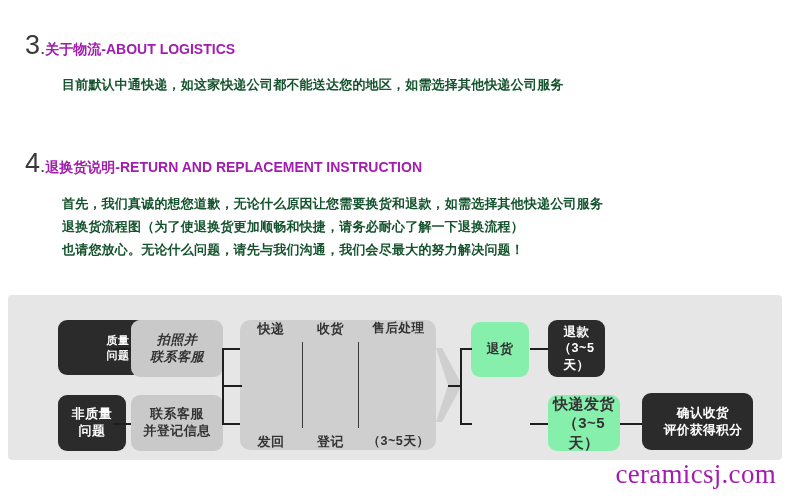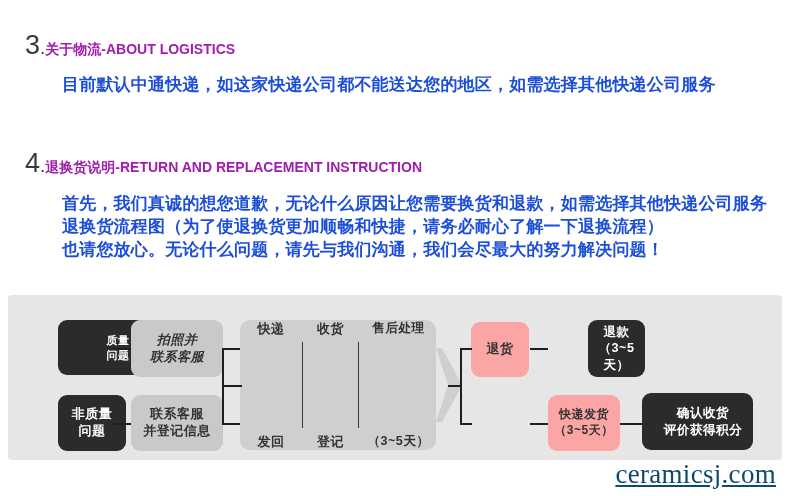--- a/index.html
+++ b/index.html
@@ -33,23 +33,23 @@
   .sec-title{
     font-size:14px;
     font-weight:700;
     color:#a21caf;
     letter-spacing:0px;
   }
 
   
   .para{
     position:absolute;
-    font-size:17px;
-    font-weight:700;
-    color:#1d4ed8;
+    font-size:13px;
+    font-weight:700;
+    color:#14532d;
     line-height:23px;
     white-space:nowrap;
   }
   .para div{letter-spacing:.2px;}
 
   
   .panel{
     position:absolute;
     left:8px;top:295px;
     width:774px;height:165px;
@@ -74,21 +74,21 @@
   .node .ln{display:block;}
   .node.dark{
     background:#2b2b2b;
     color:#ffffff;
   }
   .node.light{
     background:#c9c9c9;
     color:#333333;
   }
   .node.lighter{
-    background:#fca5a5;
+    background:#86efac;
     color:#333333;
   }
 
   
   .midbox{
     position:absolute;
     left:240px;top:320px;
     width:196px;height:130px;
     background:#cfcfcf;
     border-radius:10px;
@@ -128,23 +128,22 @@
   
   .hline{position:absolute;background:#1f1f1f;height:2px;z-index:4;}
   .vline{position:absolute;background:#1f1f1f;width:2px;z-index:4;}
 
   
   .watermark{
     position:absolute;
     right:14px;bottom:6px;
     font-family:"Liberation Serif","DejaVu Serif",serif;
     font-size:27px;
-    color:#0c4a6e;
+    color:#a21caf;
     letter-spacing:.3px;
-    text-decoration:underline;
   }
 </style>
 </head>
 <body>
 
 <div class="page">
 
   <div class="section-head" style="left:25px;top:30px;">
     <span class="sec-num">3</span>
     <span class="sec-dot">.</span>
@@ -228,26 +227,26 @@
   <div class="node light" style="left:131px;top:395px;width:92px;height:56px;font-size:13px;">
     <span class="ln">联系客服</span>
     <span class="ln">并登记信息</span>
   </div>
 
   <div class="node lighter" style="left:471px;top:322px;width:58px;height:55px;font-size:13px;">
     <span class="ln">退货</span>
   </div>
 
 
-  <div class="node dark" style="left:548px;top:320px;width:57px;height:57px;font-size:12.6px;margin-left:40px;">
+  <div class="node dark" style="left:548px;top:320px;width:57px;height:57px;font-size:12.6px;">
     <span class="ln">退款</span>
     <span class="ln">（3~5天）</span>
   </div>
 
-  <div class="node lighter" style="left:548px;top:395px;width:72px;height:56px;font-size:12px;">
+  <div class="node lighter" style="left:548px;top:395px;width:72px;height:56px;font-size:15px;">
     <span class="ln">快递发货</span>
     <span class="ln">（3~5天）</span>
   </div>
 
   <div class="node dark" style="left:642px;top:393px;width:100px;height:57px;font-size:12.6px;padding-left:11px;">
     <span class="ln">确认收货</span>
     <span class="ln">评价获得积分</span>
   </div>
 
   <div class="watermark">ceramicsj.com</div>

